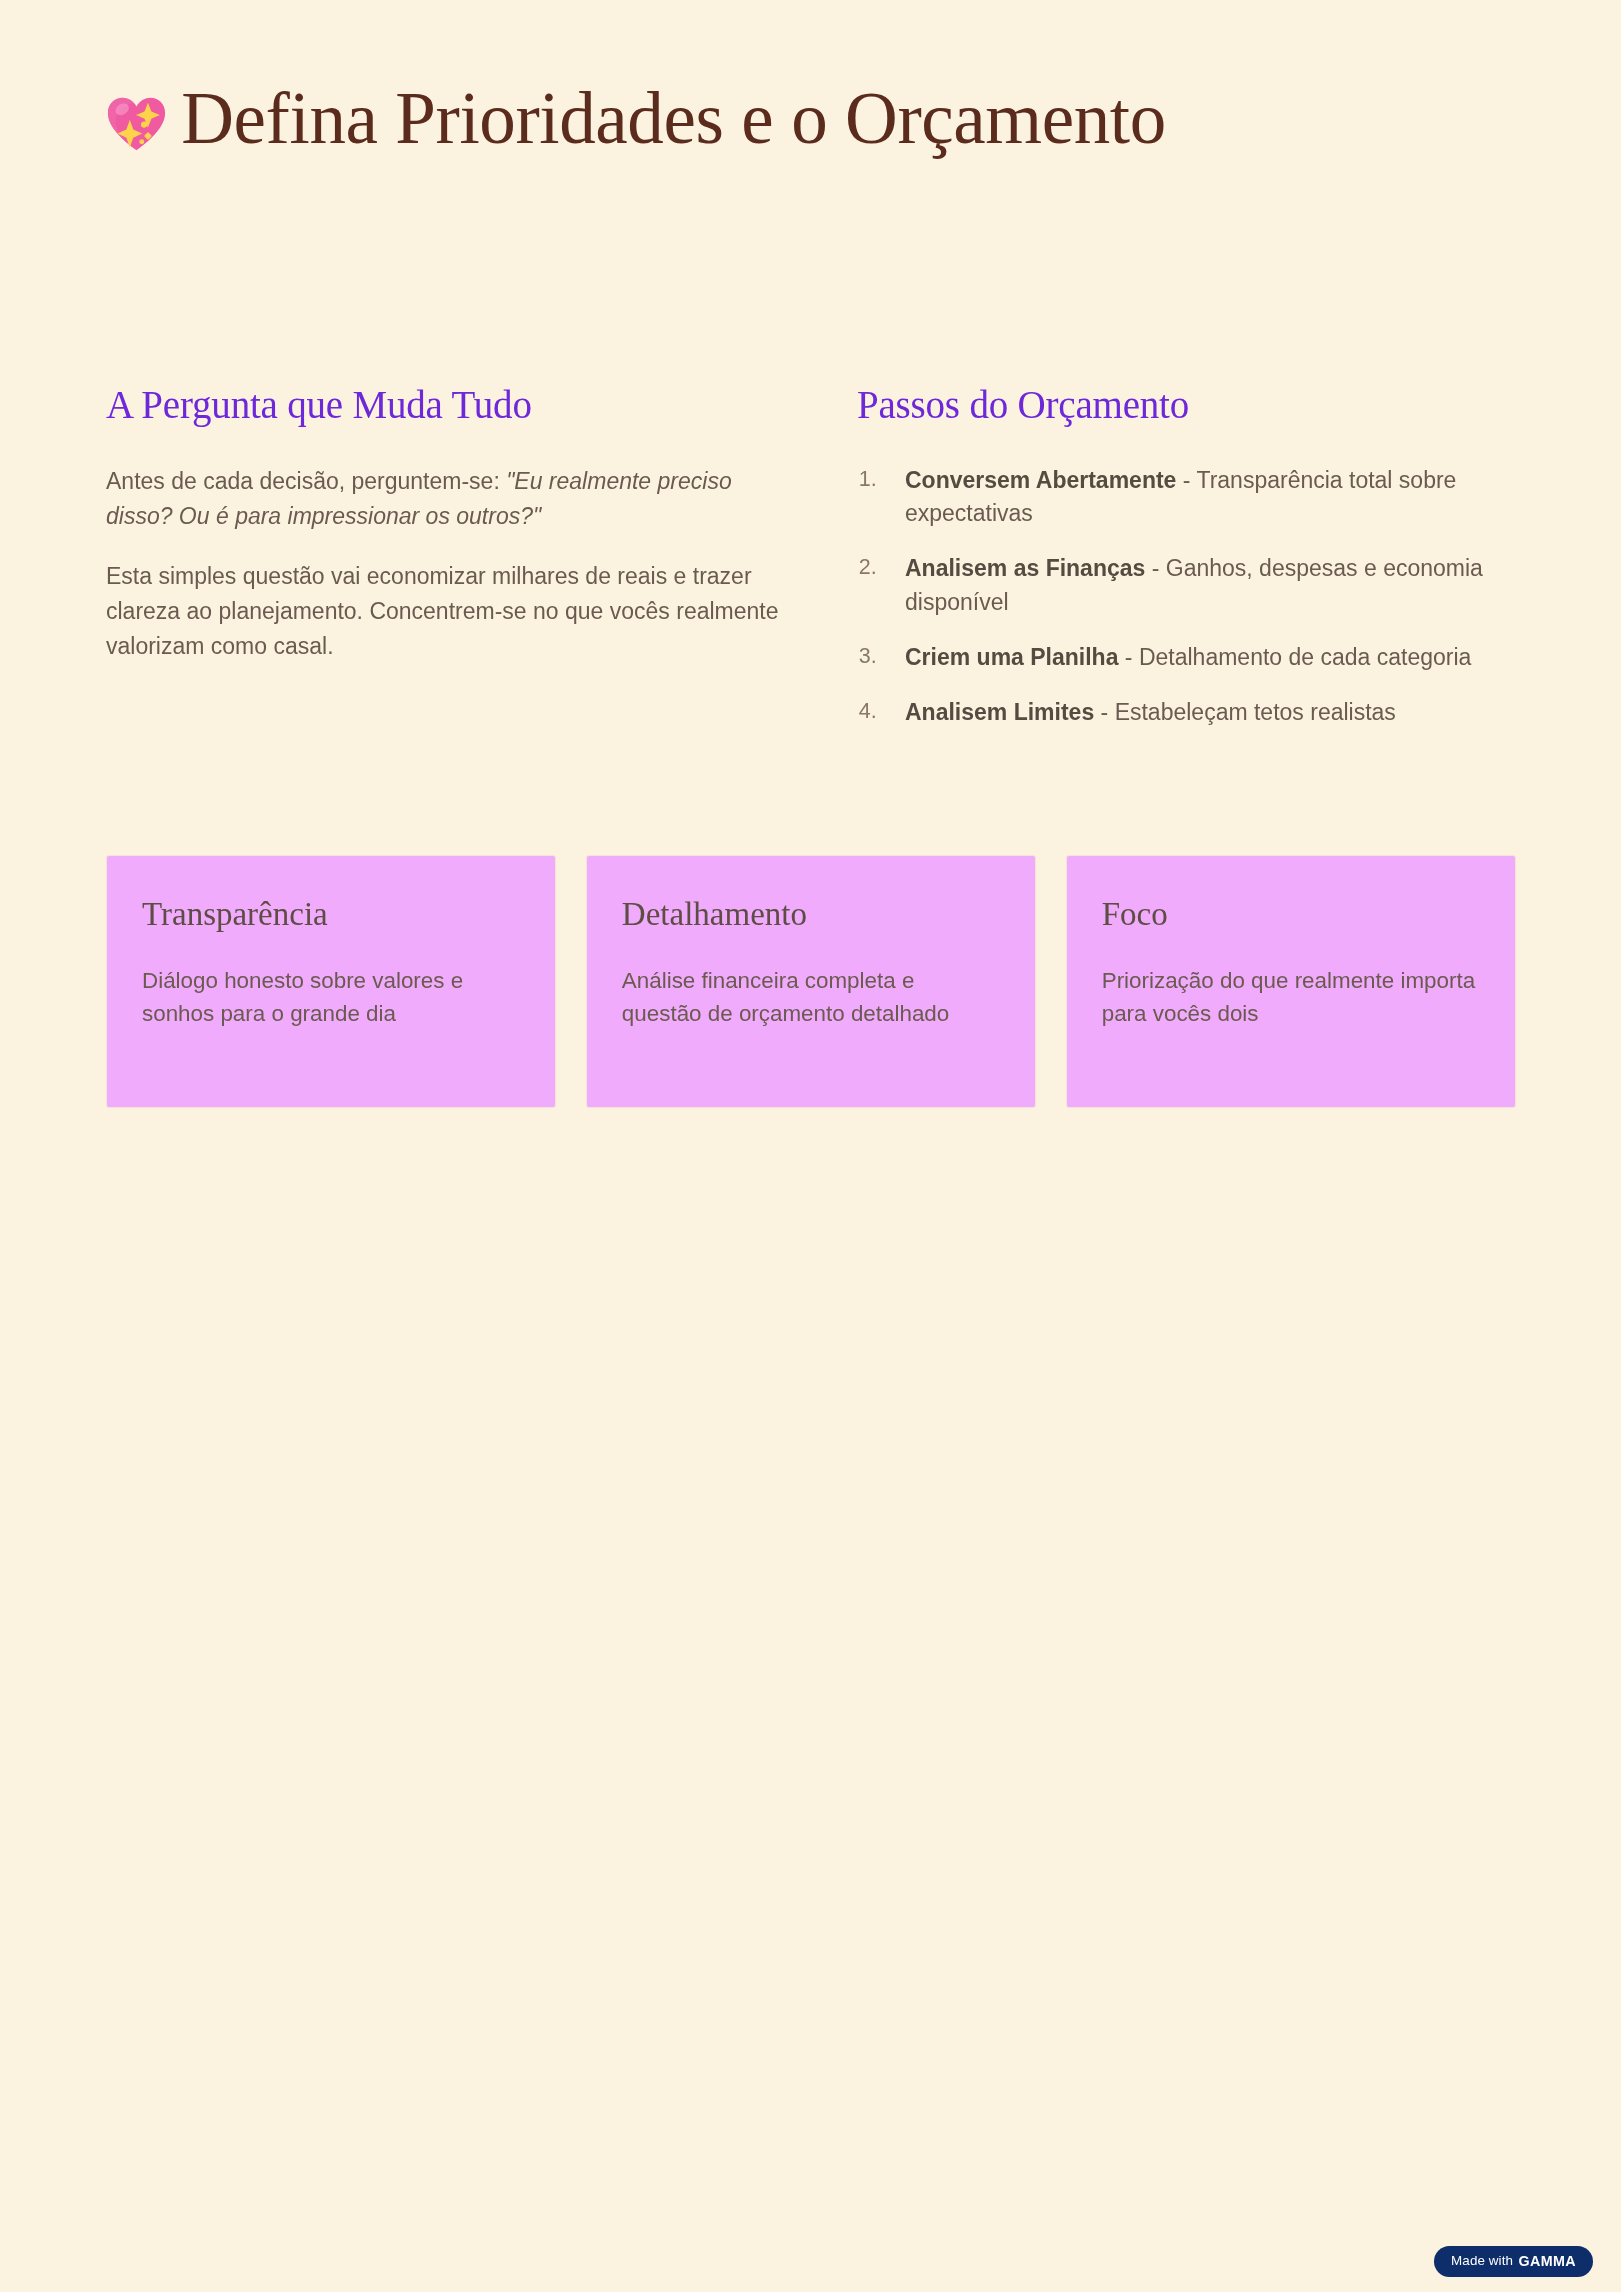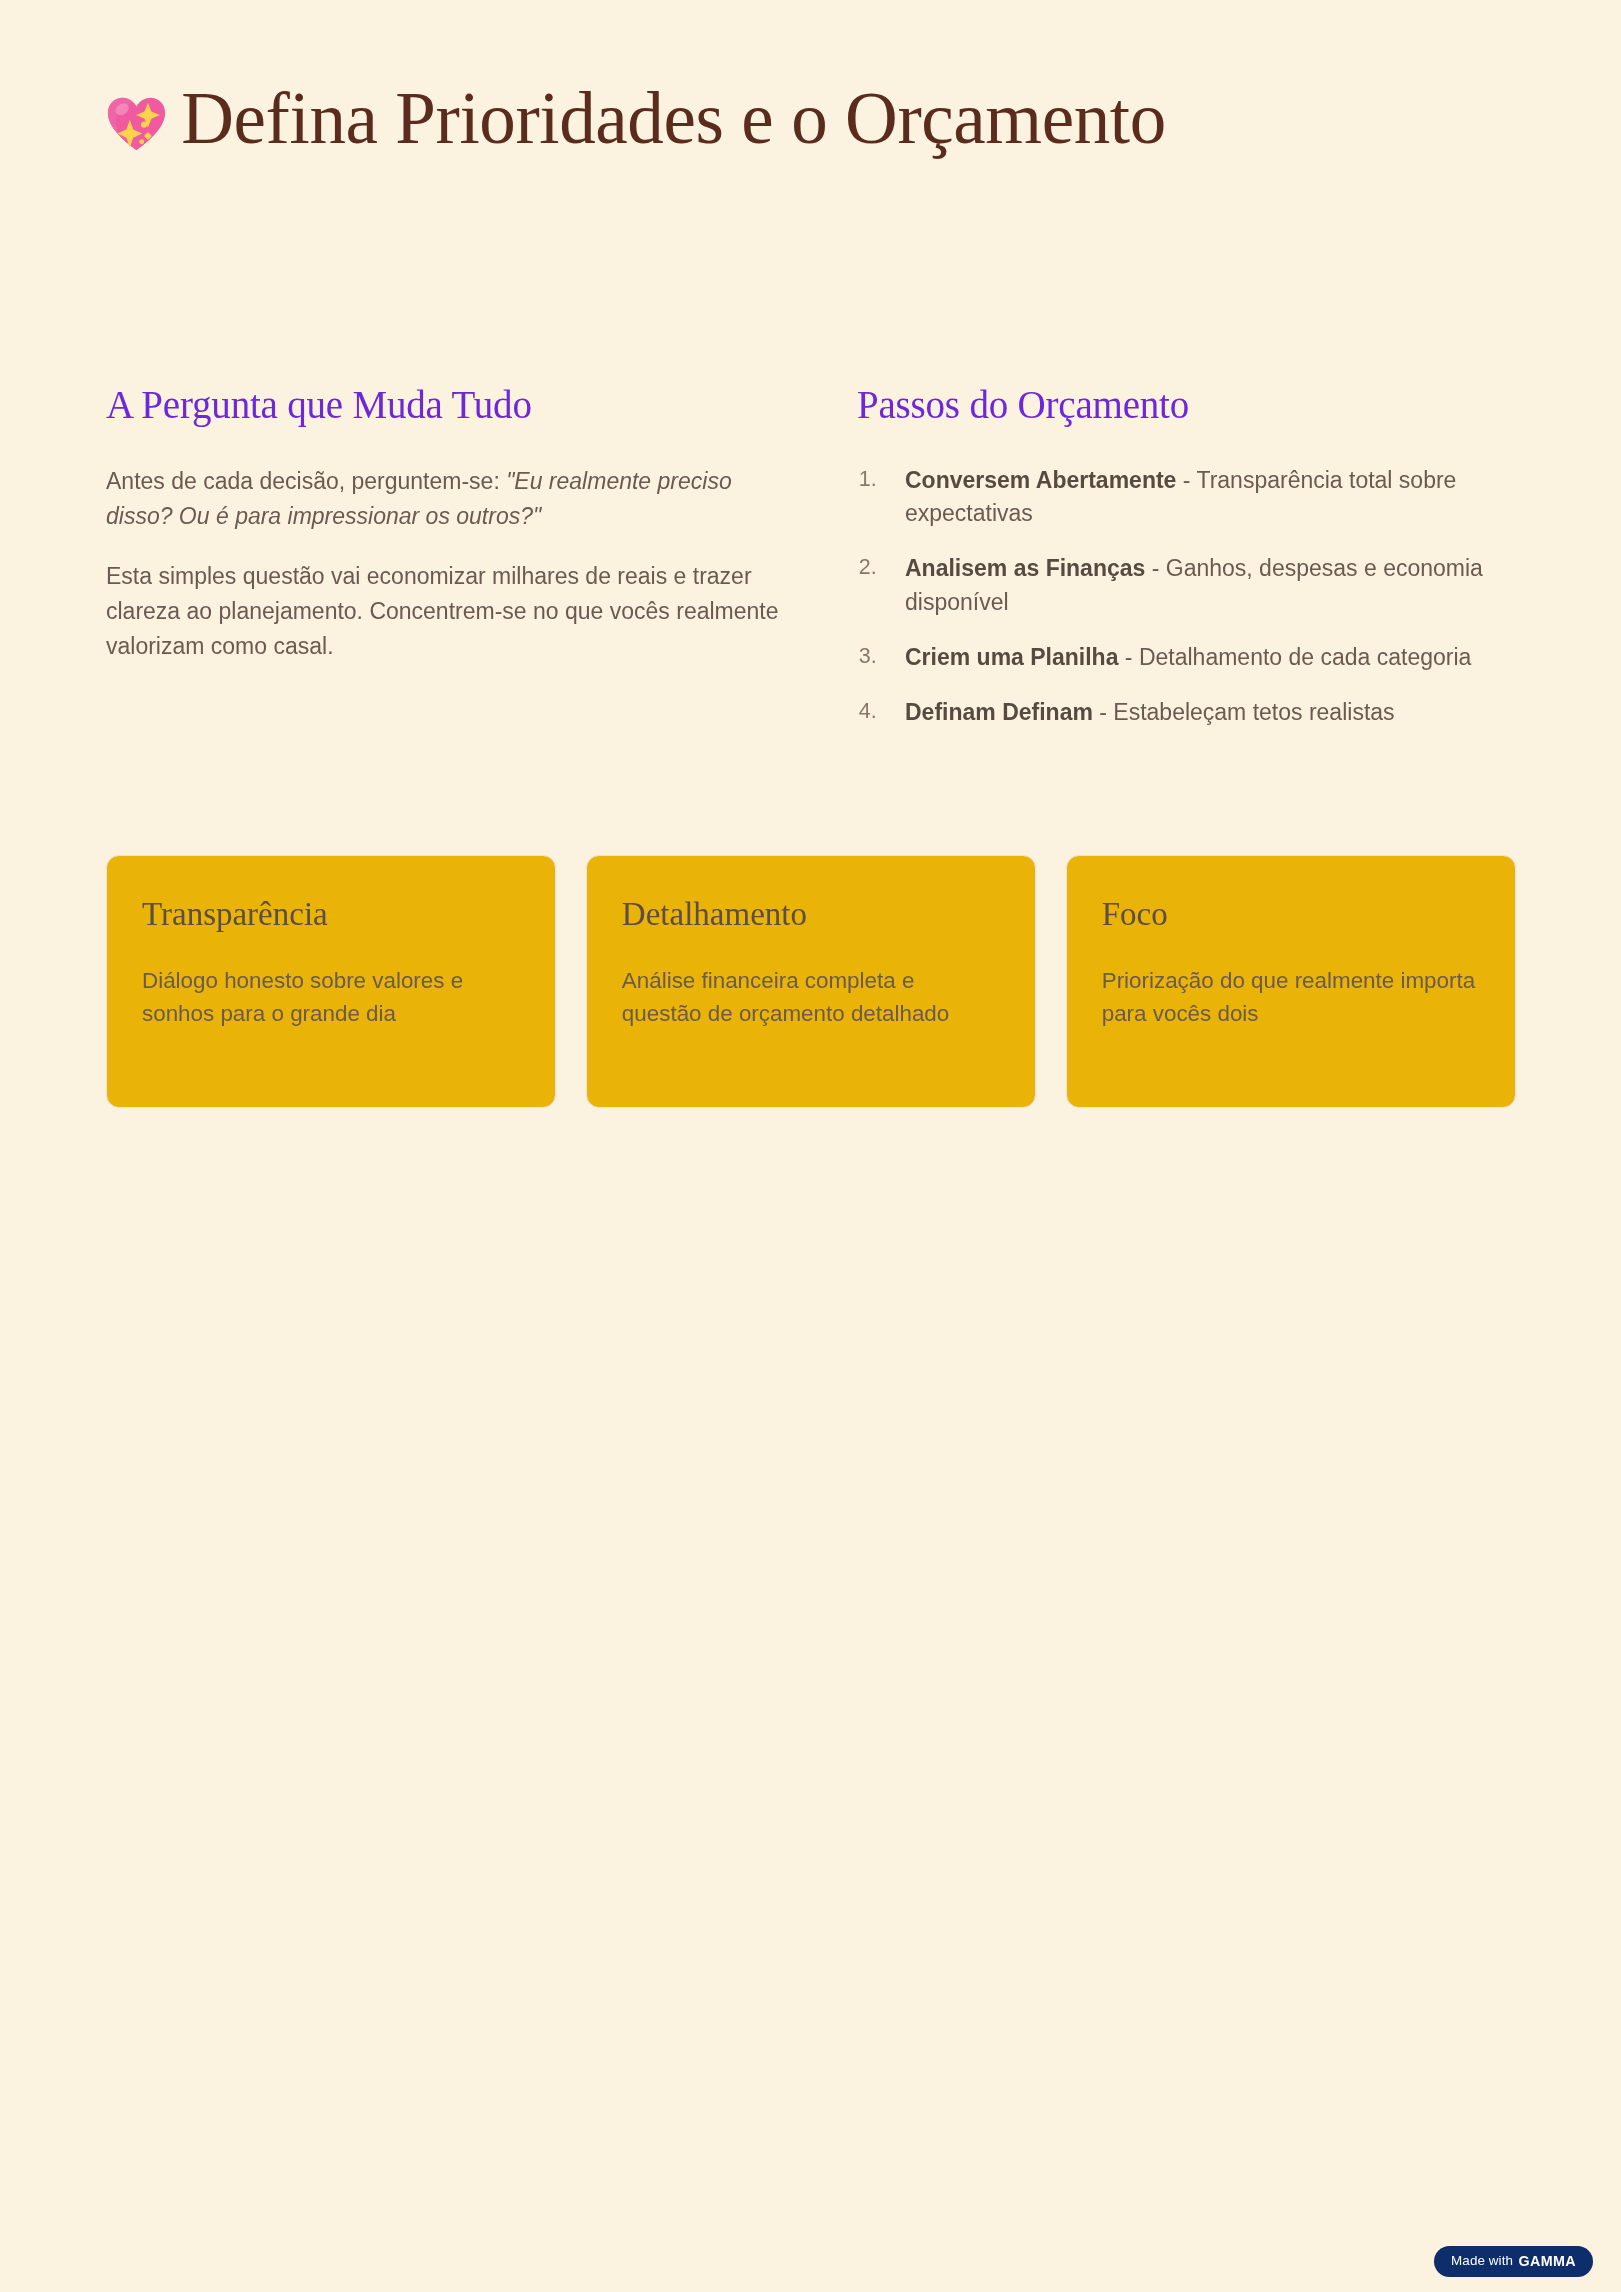--- a/index.html
+++ b/index.html
@@ -118,23 +118,23 @@
     position: absolute;
     left: 106px;
     top: 855px;
     width: 1410px;
     display: flex;
     gap: 29.6px;
   }
 
   .card {
     flex: 1 1 0;
-    background: #eab308;
+    background: #f0abfc;
     border: 1.8px solid #f7e2d6;
-    border-radius: 13px;
+    border-radius: 3px;
     padding: 39px 35px 48px 35px;
     min-height: 253px;
   }
 
   .card-title {
     font-family: "Liberation Serif", "DejaVu Serif", serif;
     font-size: 33px;
     font-weight: 400;
     color: #5d4d44;
     line-height: 1.2;
@@ -200,21 +200,21 @@
       <p class="body-text">Esta simples questão vai economizar milhares de reais e trazer clareza ao planejamento. Concentrem-se no que vocês realmente valorizam como casal.</p>
     </div>
 
     <div class="col-right">
       <h2 class="section-heading">Passos do Orçamento</h2>
 
       <ol class="steps">
         <li><span class="step-title">Conversem Abertamente</span><span> - Transparência total sobre expectativas</span></li>
         <li><span class="step-title">Analisem as Finanças</span><span> - Ganhos, despesas e economia disponível</span></li>
         <li><span class="step-title">Criem uma Planilha</span><span> - Detalhamento de cada categoria</span></li>
-        <li><span class="step-title">Definam Definam</span><span> - Estabeleçam tetos realistas</span></li>
+        <li><span class="step-title">Analisem Limites</span><span> - Estabeleçam tetos realistas</span></li>
       </ol>
     </div>
   </div>
 
   <div class="cards">
     <div class="card">
       <div class="card-title">Transparência</div>
       <div class="card-text">Diálogo honesto sobre valores e sonhos para o grande dia</div>
     </div>
     <div class="card">

